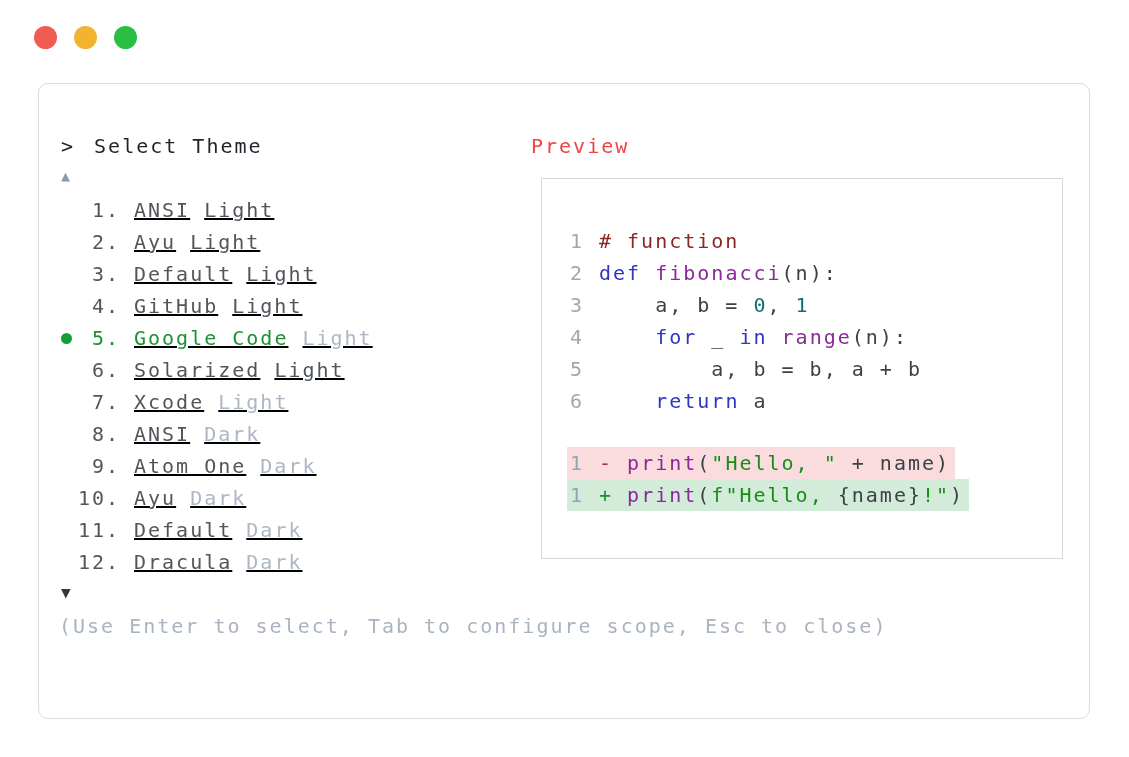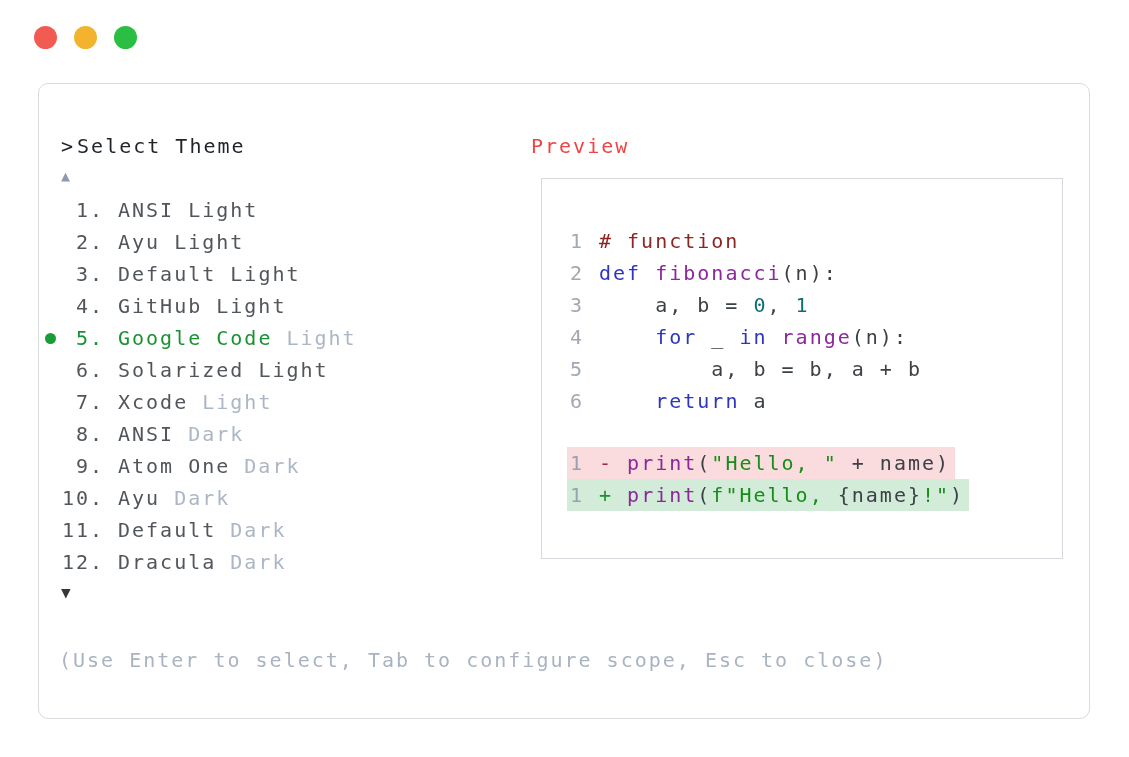--- a/index.html
+++ b/index.html
@@ -9,36 +9,36 @@
     font-size:20px; letter-spacing:2px; line-height:32px; white-space:pre; }
   .stage { position:relative; width:1129px; height:757px; }
 
   .traffic { position:absolute; left:34px; top:26px; display:flex; gap:17px; }
   .dot { width:23px; height:23px; border-radius:50%; display:inline-block; cursor:pointer; }
 
   .panel { position:absolute; left:38px; top:83px; width:1052px; height:636px;
     border:1.5px solid #d8dbe0; border-radius:10px; background:#ffffff; }
 
   .title-row { position:absolute; left:22px; top:46px; color:#1f232a; }
-  .title-row .gap { margin-left:2px; }
+  .title-row .gap { margin-left:19px; }
   .preview-label { position:absolute; left:492px; top:46px; color:#43484e; }
 
   .up-arrow { position:absolute; left:22px; top:78px; font-size:15px; line-height:28px;
     color:#8d9aae; cursor:pointer; }
   .down-arrow { position:absolute; left:22px; top:494px; font-size:16px; line-height:30px;
     color:#34383e; cursor:pointer; }
 
-  .theme-list { position:absolute; left:6px; top:110px; list-style:none; }
+  .theme-list { position:absolute; left:22px; top:110px; list-style:none;text-decoration:underline; }
   .theme-item { height:32px; line-height:32px; white-space:pre; color:#50565c; cursor:pointer; }
   .bullet-cell { display:inline-block; width:13px; }
   .bullet { display:inline-block; width:11px; height:11px; border-radius:50%; vertical-align:1px; }
   .item-num { display:inline-block; width:46px; text-align:right; margin-right:14px; }
   .item-variant { margin-left:14px; }
 
-  .help { position:absolute; left:20px; top:560px; color:#a9b3c1; }
+  .help { position:absolute; left:20px; top:526px; color:#a9b3c1; }
 
   .preview-box { position:absolute; left:502px; top:94px; width:522px; height:381px;
     border:1.5px solid #d5d9de; background:#ffffff; }
   .code { position:absolute; left:28px; top:46px; }
   .code-line { height:32px; line-height:32px; white-space:pre; }
   .ln { display:inline-block; width:14px; margin-right:15px; }
   .diff { position:absolute; left:25px; top:268px; }
   .diff-row { height:32px; line-height:32px; white-space:pre; }
   .diff-bg { display:inline-block; height:32px; line-height:32px; padding:0 5px 0 3px; }
 </style>

